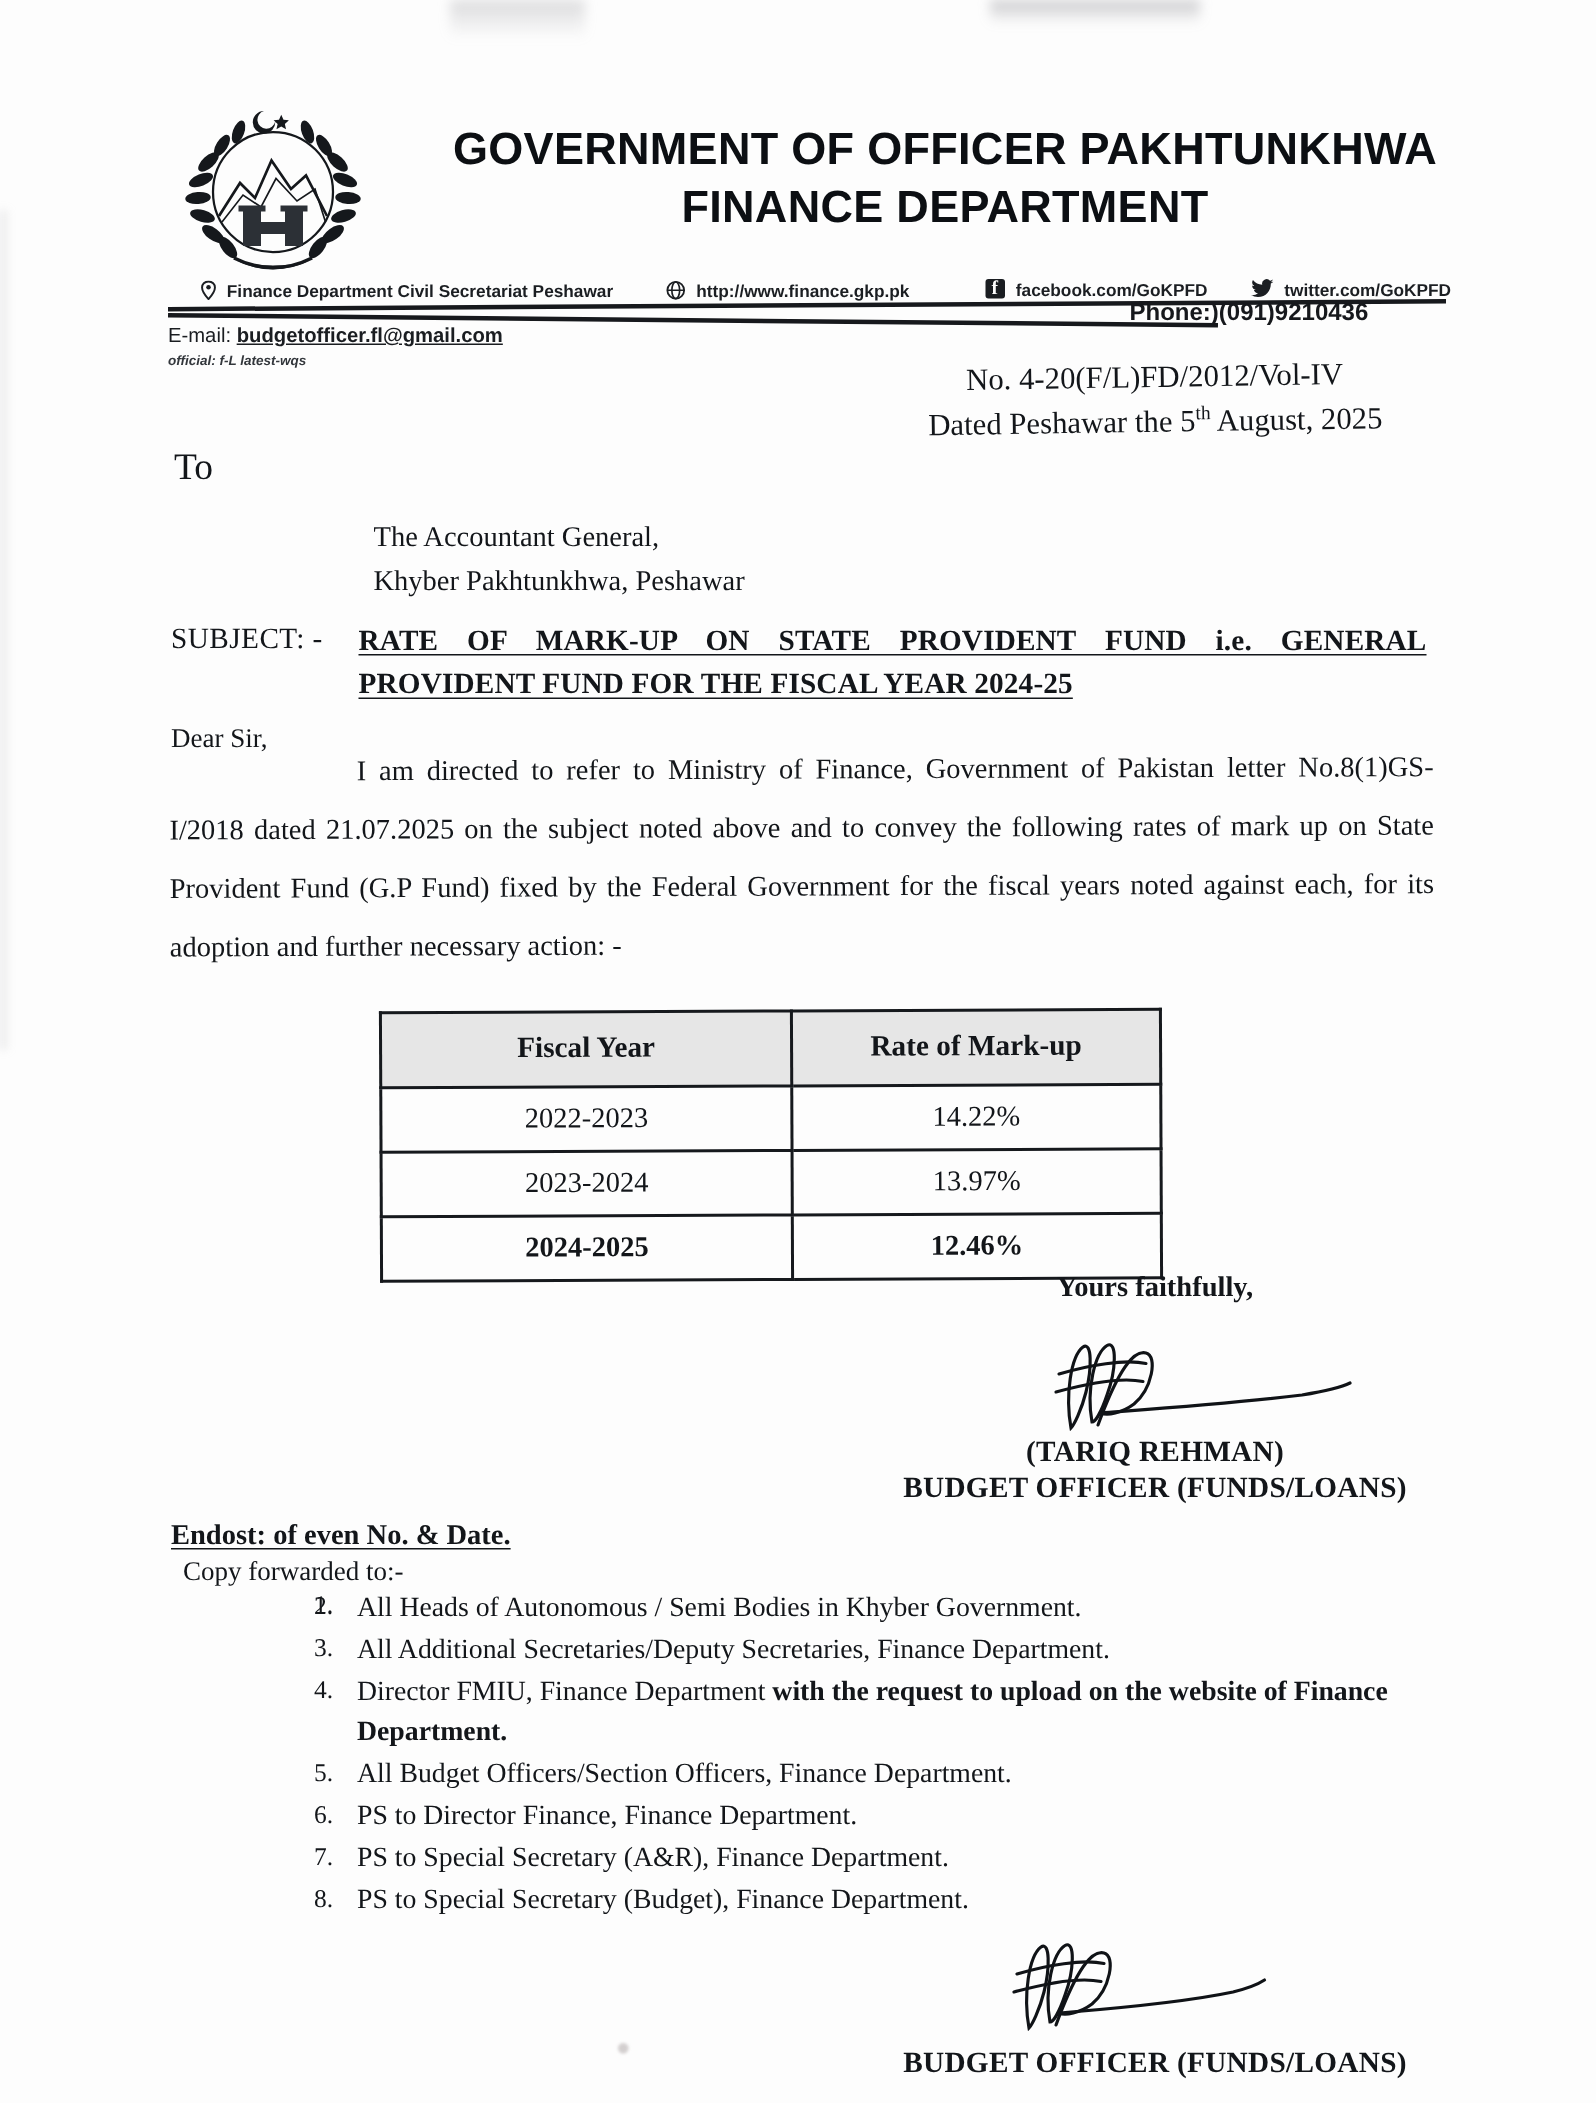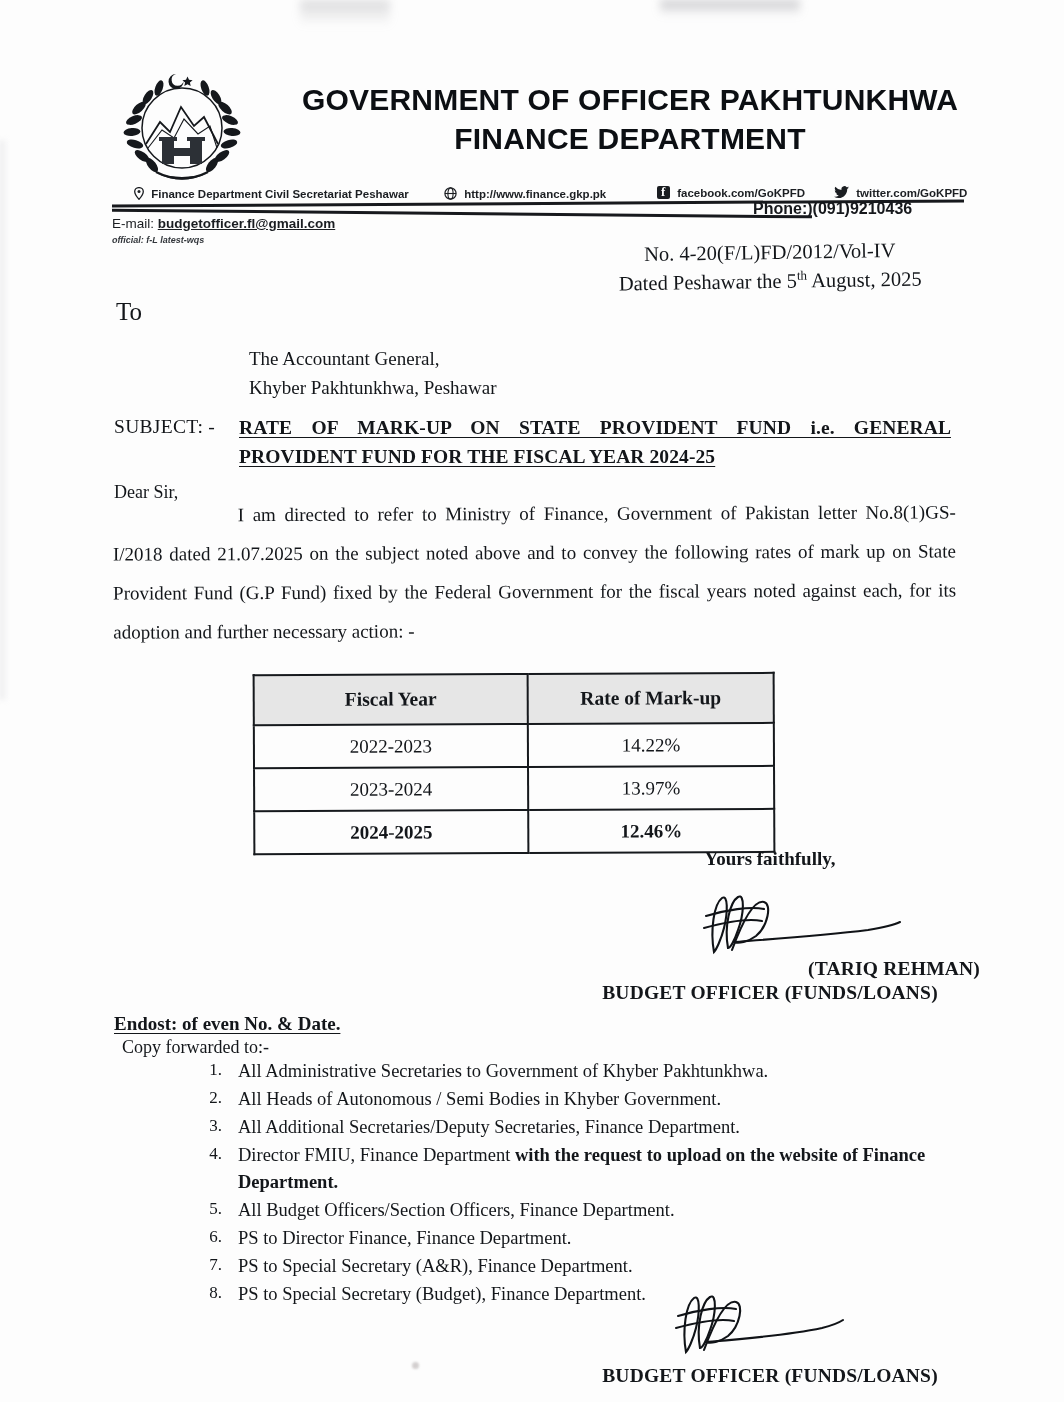--- a/index.html
+++ b/index.html
@@ -253,21 +253,21 @@
   }
   .sig1 {
     position: absolute;
     left: 690px; top: 890px;
     width: 250px; height: 68px;
   }
   .signer-name {
     position: absolute;
     left: 560px; top: 958px;
     width: 420px;
-    text-align: right;
+    text-align: center;
     font-size: 19.5px;
     font-weight: bold;
     letter-spacing: 0.2px;
   }
   .signer-title {
     position: absolute;
     left: 540px; top: 982px;
     width: 460px;
     text-align: center;
     font-size: 19.5px;
@@ -494,21 +494,21 @@
   </svg>
 
   <div class="signer-name">(TARIQ REHMAN)</div>
   <div class="signer-title">BUDGET OFFICER (FUNDS/LOANS)</div>
 
   <div class="endorse-head">Endost: of even No. &amp; Date.</div>
   <div class="endorse-sub">Copy forwarded to:-</div>
 
   <ul class="copy-list">
     <li>
-      <span class="num">1.</span><span>All Administrative Secretaries to Government of Khyber Pakhtunkhwa.</span>
+      <span class="num">1.</span>
     </li>
     <li>
       <span class="num">2.</span><span>All Heads of Autonomous / Semi Bodies in Khyber Government.</span>
     </li>
     <li>
       <span class="num">3.</span><span>All Additional Secretaries/Deputy Secretaries, Finance Department.</span>
     </li>
     <li>
       <span class="num">4.</span><span>Director FMIU, Finance Department </span><span class="b">with the request to upload on the website of Finance Department.</span>
     </li>

